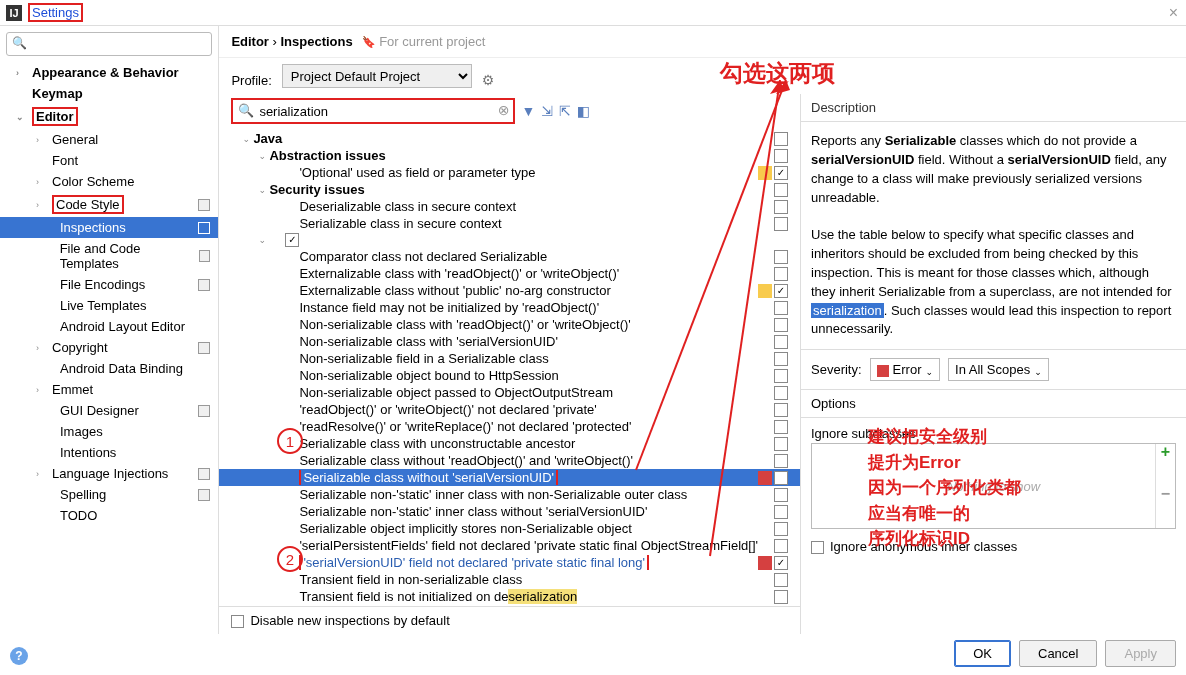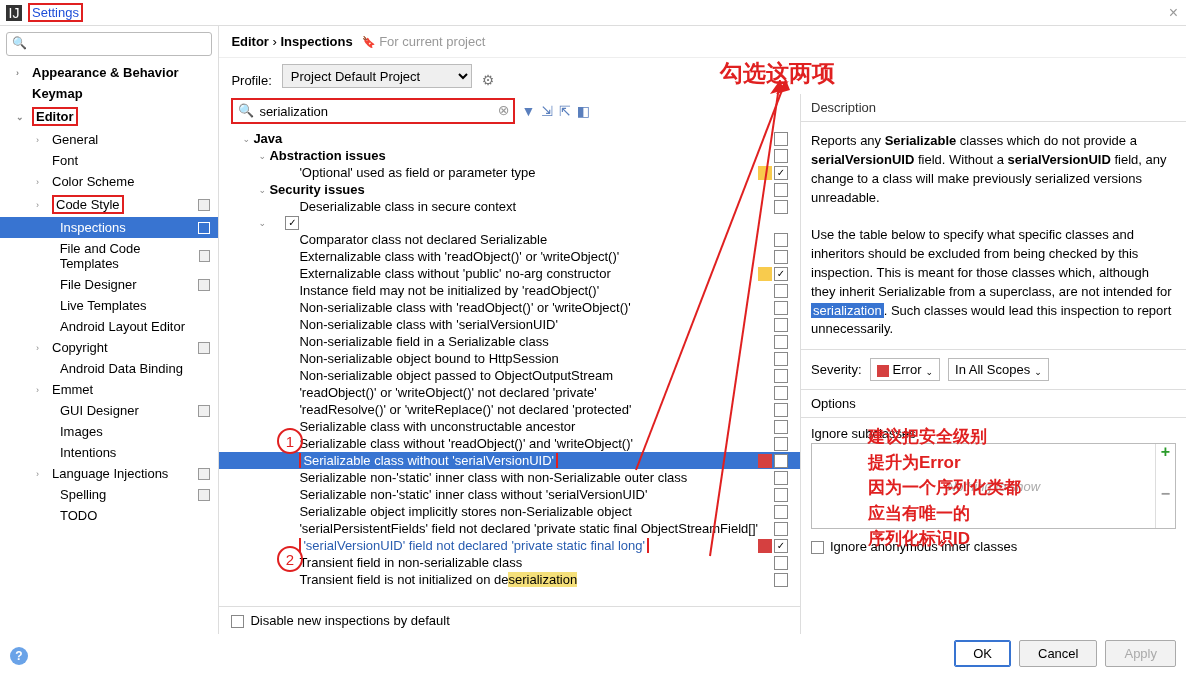--- a/index.html
+++ b/index.html
@@ -1,18 +1,18 @@
 <!DOCTYPE html>
 <html><head>
 <meta charset="utf-8">
 <style>
 *{box-sizing:border-box;margin:0;padding:0;font-family:"Segoe UI",Tahoma,sans-serif;font-size:13px}
 body{background:#fff;color:#000;width:1186px;height:675px;position:relative;overflow:hidden}
 .titlebar{height:26px;display:flex;align-items:center;padding:0 6px;border-bottom:1px solid #ddd}
-.titlebar .ij{width:16px;height:16px;background:#333;color:#fff;font-size:14px;font-weight:normal;display:flex;align-items:center;justify-content:center;margin-right:6px}
+.titlebar .ij{width:16px;height:16px;background:#333;color:#fff;font-size:11px;font-weight:bold;display:flex;align-items:center;justify-content:center;margin-right:6px}
 .titlebar .title{color:#1d4ed8}
 .close-x{position:absolute;right:8px;top:4px;color:#999;font-size:16px;cursor:pointer}
 .main{display:flex;height:608px}
 .left{width:254px;border-right:1px solid #ddd;display:flex;flex-direction:column}
 .search-wrap{padding:6px}
 .search-wrap input{width:100%;height:24px;border:1px solid #bbb;border-radius:3px;padding:0 6px 0 22px;background:#fff}
 .search-wrap{position:relative}
 .search-wrap .mag{position:absolute;left:12px;top:10px;color:#999;font-size:12px}
 .tree{overflow-y:auto;flex:1}
 .tree .node{padding:3px 8px 3px 20px;display:flex;align-items:center;cursor:pointer}
@@ -128,21 +128,21 @@
           <span>Inspections</span>
           <span class="mark"></span>
         </div>
         <div class="node l3">
           <span class="chev"></span>
           <span>File and Code Templates</span>
           <span class="mark"></span>
         </div>
         <div class="node l3">
           <span class="chev"></span>
-          <span>File Designer</span>
+          <span>File Encodings</span>
           <span class="mark"></span>
         </div>
         <div class="node l3">
           <span class="chev"></span>
           <span>Live Templates</span>
         </div>
         <div class="node l3">
           <span class="chev"></span>
           <span>Android Layout Editor</span>
         </div>
@@ -242,20 +242,27 @@
               <span class="cb"></span>
             </div>
             <div class="irow">
               <span class="ind" style="width:66px"></span>
               <span class="arr"></span>
               <span class="txt">Deserializable class in secure context</span>
               <span class="swatch"></span>
               <span class="cb"></span>
             </div>
             <div class="irow">
+              <span class="ind" style="width:66px"></span>
+              <span class="arr"></span>
+              <span class="txt">Serializable class in secure context</span>
+              <span class="swatch"></span>
+              <span class="cb"></span>
+            </div>
+            <div class="irow">
               <span class="ind" style="width:36px"></span>
               <span class="arr">⌄</span>
               <span class="swatch"></span>
               <span class="cb ck"></span>
             </div>
             <div class="irow">
               <span class="ind" style="width:66px"></span>
               <span class="arr"></span>
               <span class="txt">Comparator class not declared Serializable</span>
               <span class="swatch"></span>

